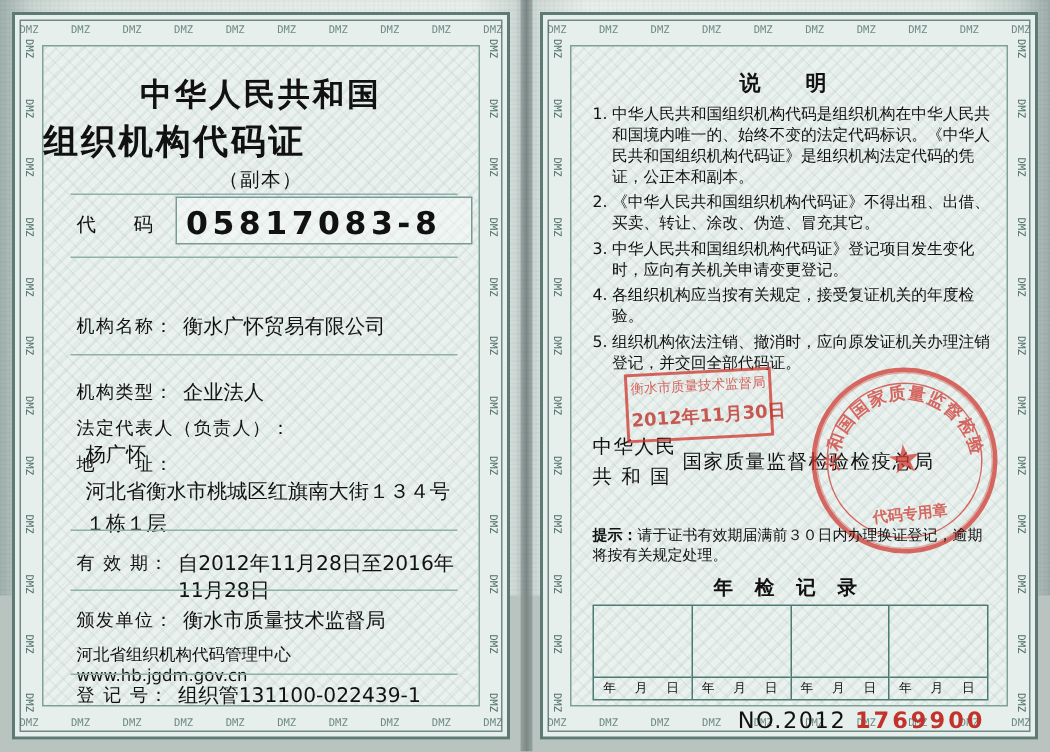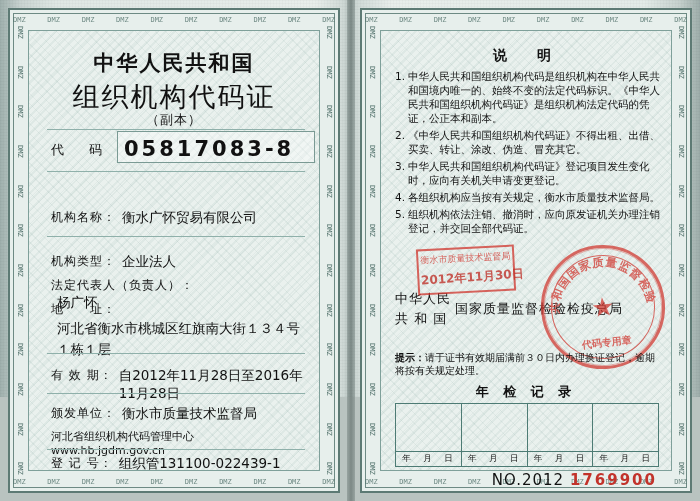--- a/index.html
+++ b/index.html
@@ -77,22 +77,22 @@
   }
 
   .cn{font-family:"DejaVu Sans","Liberation Sans",sans-serif;color:#111;}
 
   
   .title1{
     position:absolute;left:0;right:0;top:18px;text-align:center;
     font-size:21px;font-weight:bold;letter-spacing:2px;color:#111;
   }
   .title2{
-    position:absolute;left:0;right:0;top:48px;text-align:center;
-    font-size:27px;font-weight:normal;letter-spacing:2px;color:#111;
+    position:absolute;left:0;right:0;top:48px;text-align:left;
+    font-size:23px;font-weight:bold;letter-spacing:2px;color:#111;
   }
   .subtitle{
     position:absolute;left:0;right:0;top:80px;text-align:center;
     font-size:13px;color:#111;letter-spacing:1px;
   }
   .row{position:absolute;left:22px;right:14px;display:flex;align-items:flex-start;}
   .lbl{font-size:12px;color:#111;white-space:nowrap;letter-spacing:1px;}
   .val{font-size:12.5px;color:#111;margin-left:6px;}
   .codeno{
     position:absolute;left:95px;top:106px;
@@ -385,21 +385,21 @@
         <div class="note cn">
           <div class="n">2.</div>
           <div class="t">《中华人民共和国组织机构代码证》不得出租、出借、买卖、转让、涂改、伪造、冒充其它。</div>
         </div>
         <div class="note cn">
           <div class="n">3.</div>
           <div class="t">中华人民共和国组织机构代码证》登记项目发生变化时，应向有关机关申请变更登记。</div>
         </div>
         <div class="note cn">
           <div class="n">4.</div>
-          <div class="t">各组织机构应当按有关规定，衡水市质量技术监督局。</div>
+          <div class="t">各组织机构应当按有关规定，接受复证机关的年度检验。</div>
         </div>
         <div class="note cn">
           <div class="n">5.</div>
           <div class="t">组织机构依法注销、撤消时，应向原发证机关办理注销登记，并交回全部代码证。</div>
         </div>
       </div>
 
       <div class="orgname cn">
         <div>中华人民</div>
         <div>共 和 国</div>

